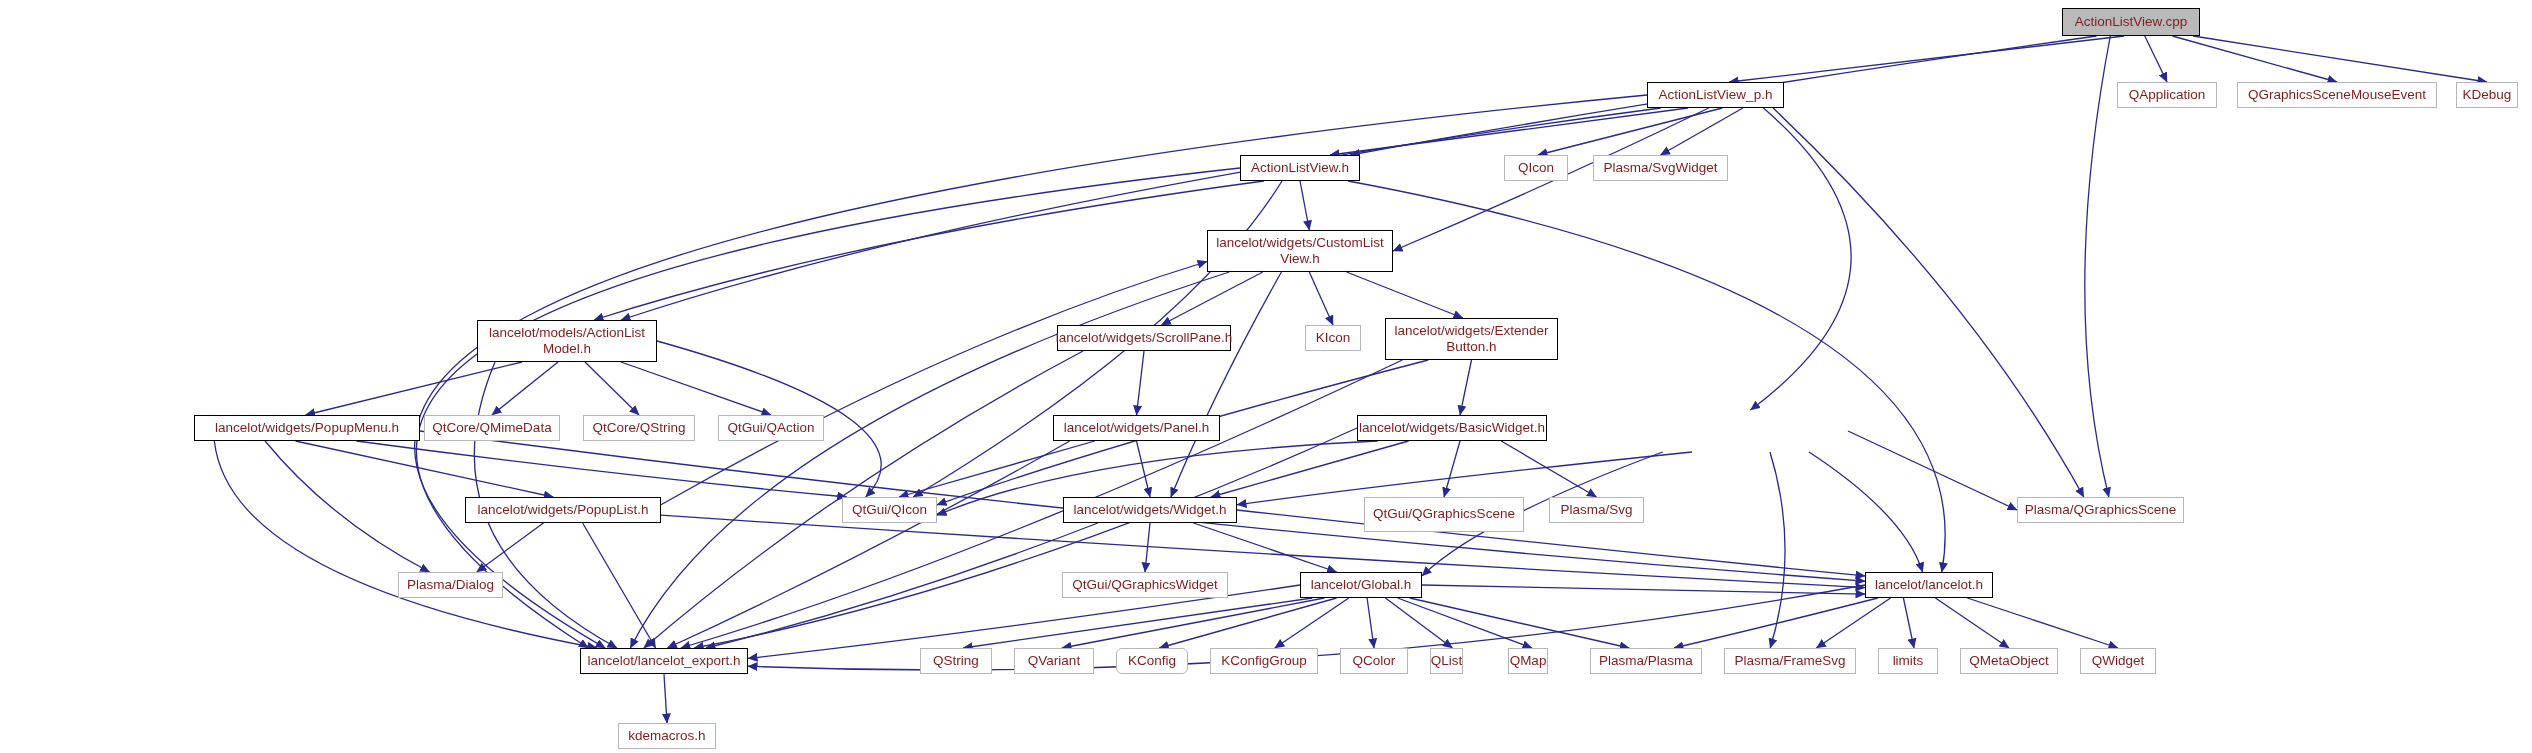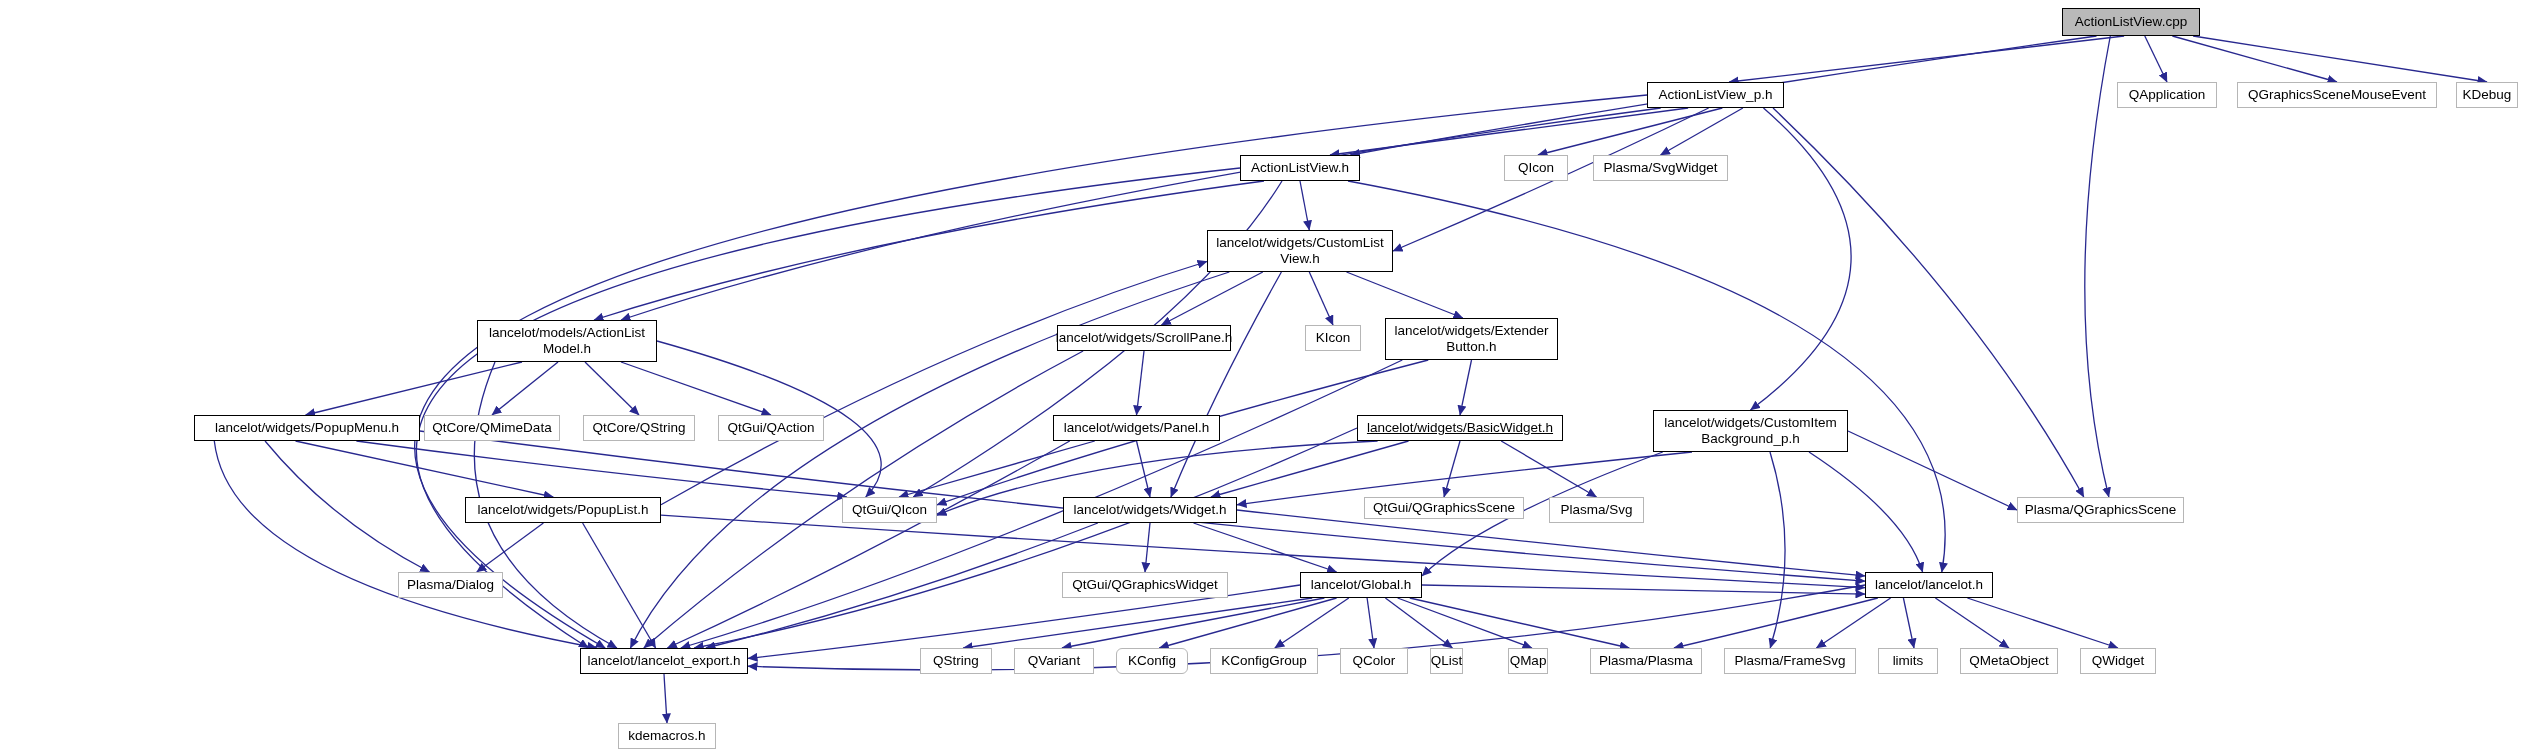--- a/index.html
+++ b/index.html
@@ -1,20 +1,20 @@
 <!DOCTYPE html>
 <html><head>
 <meta charset="utf-8">
 <style>
   html,body{margin:0;padding:0;background:#ffffff;}
   #canvas{position:relative;width:2532px;height:753px;background:#ffffff;overflow:hidden;
           font-family:"Liberation Sans", sans-serif;}
   #edges{position:absolute;left:0;top:0;width:2532px;height:753px;}
   .node{position:absolute;display:flex;align-items:center;justify-content:center;
-        text-align:center;font-size:13.5px;line-height:1.22;color:#000000;
+        text-align:center;font-size:13.5px;line-height:1.22;color:#7f1d1d;
         background:#ffffff;box-sizing:border-box;white-space:pre-line;padding:1px 4px;}
   .node.internal{border:1.5px solid #000000;}
   .node.root{border:1.5px solid #000000;background:#b9b9b9;}
   .node.external{border:1px solid #b6b6b6;}
 </style>
 </head>
 <body>
 
 <div id="canvas">
   <svg id="edges" xmlns="http://www.w3.org/2000/svg">
@@ -116,27 +116,25 @@
 Model.h</div>
     <div class="node internal" style="left: 1057px; top: 325px; width: 174px; height: 26px;">lancelot/widgets/ScrollPane.h</div>
     <div class="node external" style="left: 1305px; top: 325px; width: 56px; height: 26px;">KIcon</div>
     <div class="node internal" style="left: 1385px; top: 318px; width: 173px; height: 42px;">lancelot/widgets/Extender
 Button.h</div>
     <div class="node internal" style="left: 194px; top: 415px; width: 226px; height: 26px;">lancelot/widgets/PopupMenu.h</div>
     <div class="node external" style="left: 424px; top: 415px; width: 136px; height: 26px;">QtCore/QMimeData</div>
     <div class="node external" style="left: 583px; top: 415px; width: 112px; height: 26px;">QtCore/QString</div>
     <div class="node external" style="left: 718px; top: 415px; width: 106px; height: 26px;">QtGui/QAction</div>
     <div class="node internal" style="left: 1053px; top: 415px; width: 167px; height: 26px;">lancelot/widgets/Panel.h</div>
-    <div class="node internal" style="left: 1357px; top: 415px; width: 206px; height: 26px; text-decoration: underline;">lancelot/widgets/BasicWidget.h</div>
-    <div class="node internal" style="left: 1653px; top: 410px; width: 195px; height: 42px;">lancelot/widgets/CustomItem
-Background_p.h</div>
+    <div class="node internal" style="left: 1357px; top: 415px; width: 190px; height: 26px;">lancelot/widgets/BasicWidget.h</div>
     <div class="node internal" style="left: 465px; top: 497px; width: 196px; height: 26px;">lancelot/widgets/PopupList.h</div>
     <div class="node external" style="left: 842px; top: 497px; width: 95px; height: 26px;">QtGui/QIcon</div>
     <div class="node internal" style="left: 1063px; top: 497px; width: 174px; height: 26px;">lancelot/widgets/Widget.h</div>
-    <div class="node external" style="left: 1364px; top: 497px; width: 160px; height: 22px;">QtGui/QGraphicsScene</div>
+    <div class="node external" style="left: 1364px; top: 497px; width: 160px; height: 35px;">QtGui/QGraphicsScene</div>
     <div class="node external" style="left: 1549px; top: 497px; width: 95px; height: 26px;">Plasma/Svg</div>
     <div class="node external" style="left: 2017px; top: 497px; width: 167px; height: 26px;">Plasma/QGraphicsScene</div>
     <div class="node external" style="left: 398px; top: 572px; width: 105px; height: 26px;">Plasma/Dialog</div>
     <div class="node external" style="left: 1062px; top: 572px; width: 166px; height: 26px;">QtGui/QGraphicsWidget</div>
     <div class="node internal" style="left: 1300px; top: 572px; width: 122px; height: 26px;">lancelot/Global.h</div>
     <div class="node internal" style="left: 1865px; top: 572px; width: 128px; height: 26px;">lancelot/lancelot.h</div>
     <div class="node internal" style="left: 580px; top: 648px; width: 168px; height: 26px;">lancelot/lancelot_export.h</div>
     <div class="node external" style="left: 920px; top: 648px; width: 72px; height: 26px;">QString</div>
     <div class="node external" style="left: 1014px; top: 648px; width: 80px; height: 26px;">QVariant</div>
     <div class="node external" style="left: 1116px; top: 648px; width: 72px; height: 26px; border-radius: 6px;">KConfig</div>

